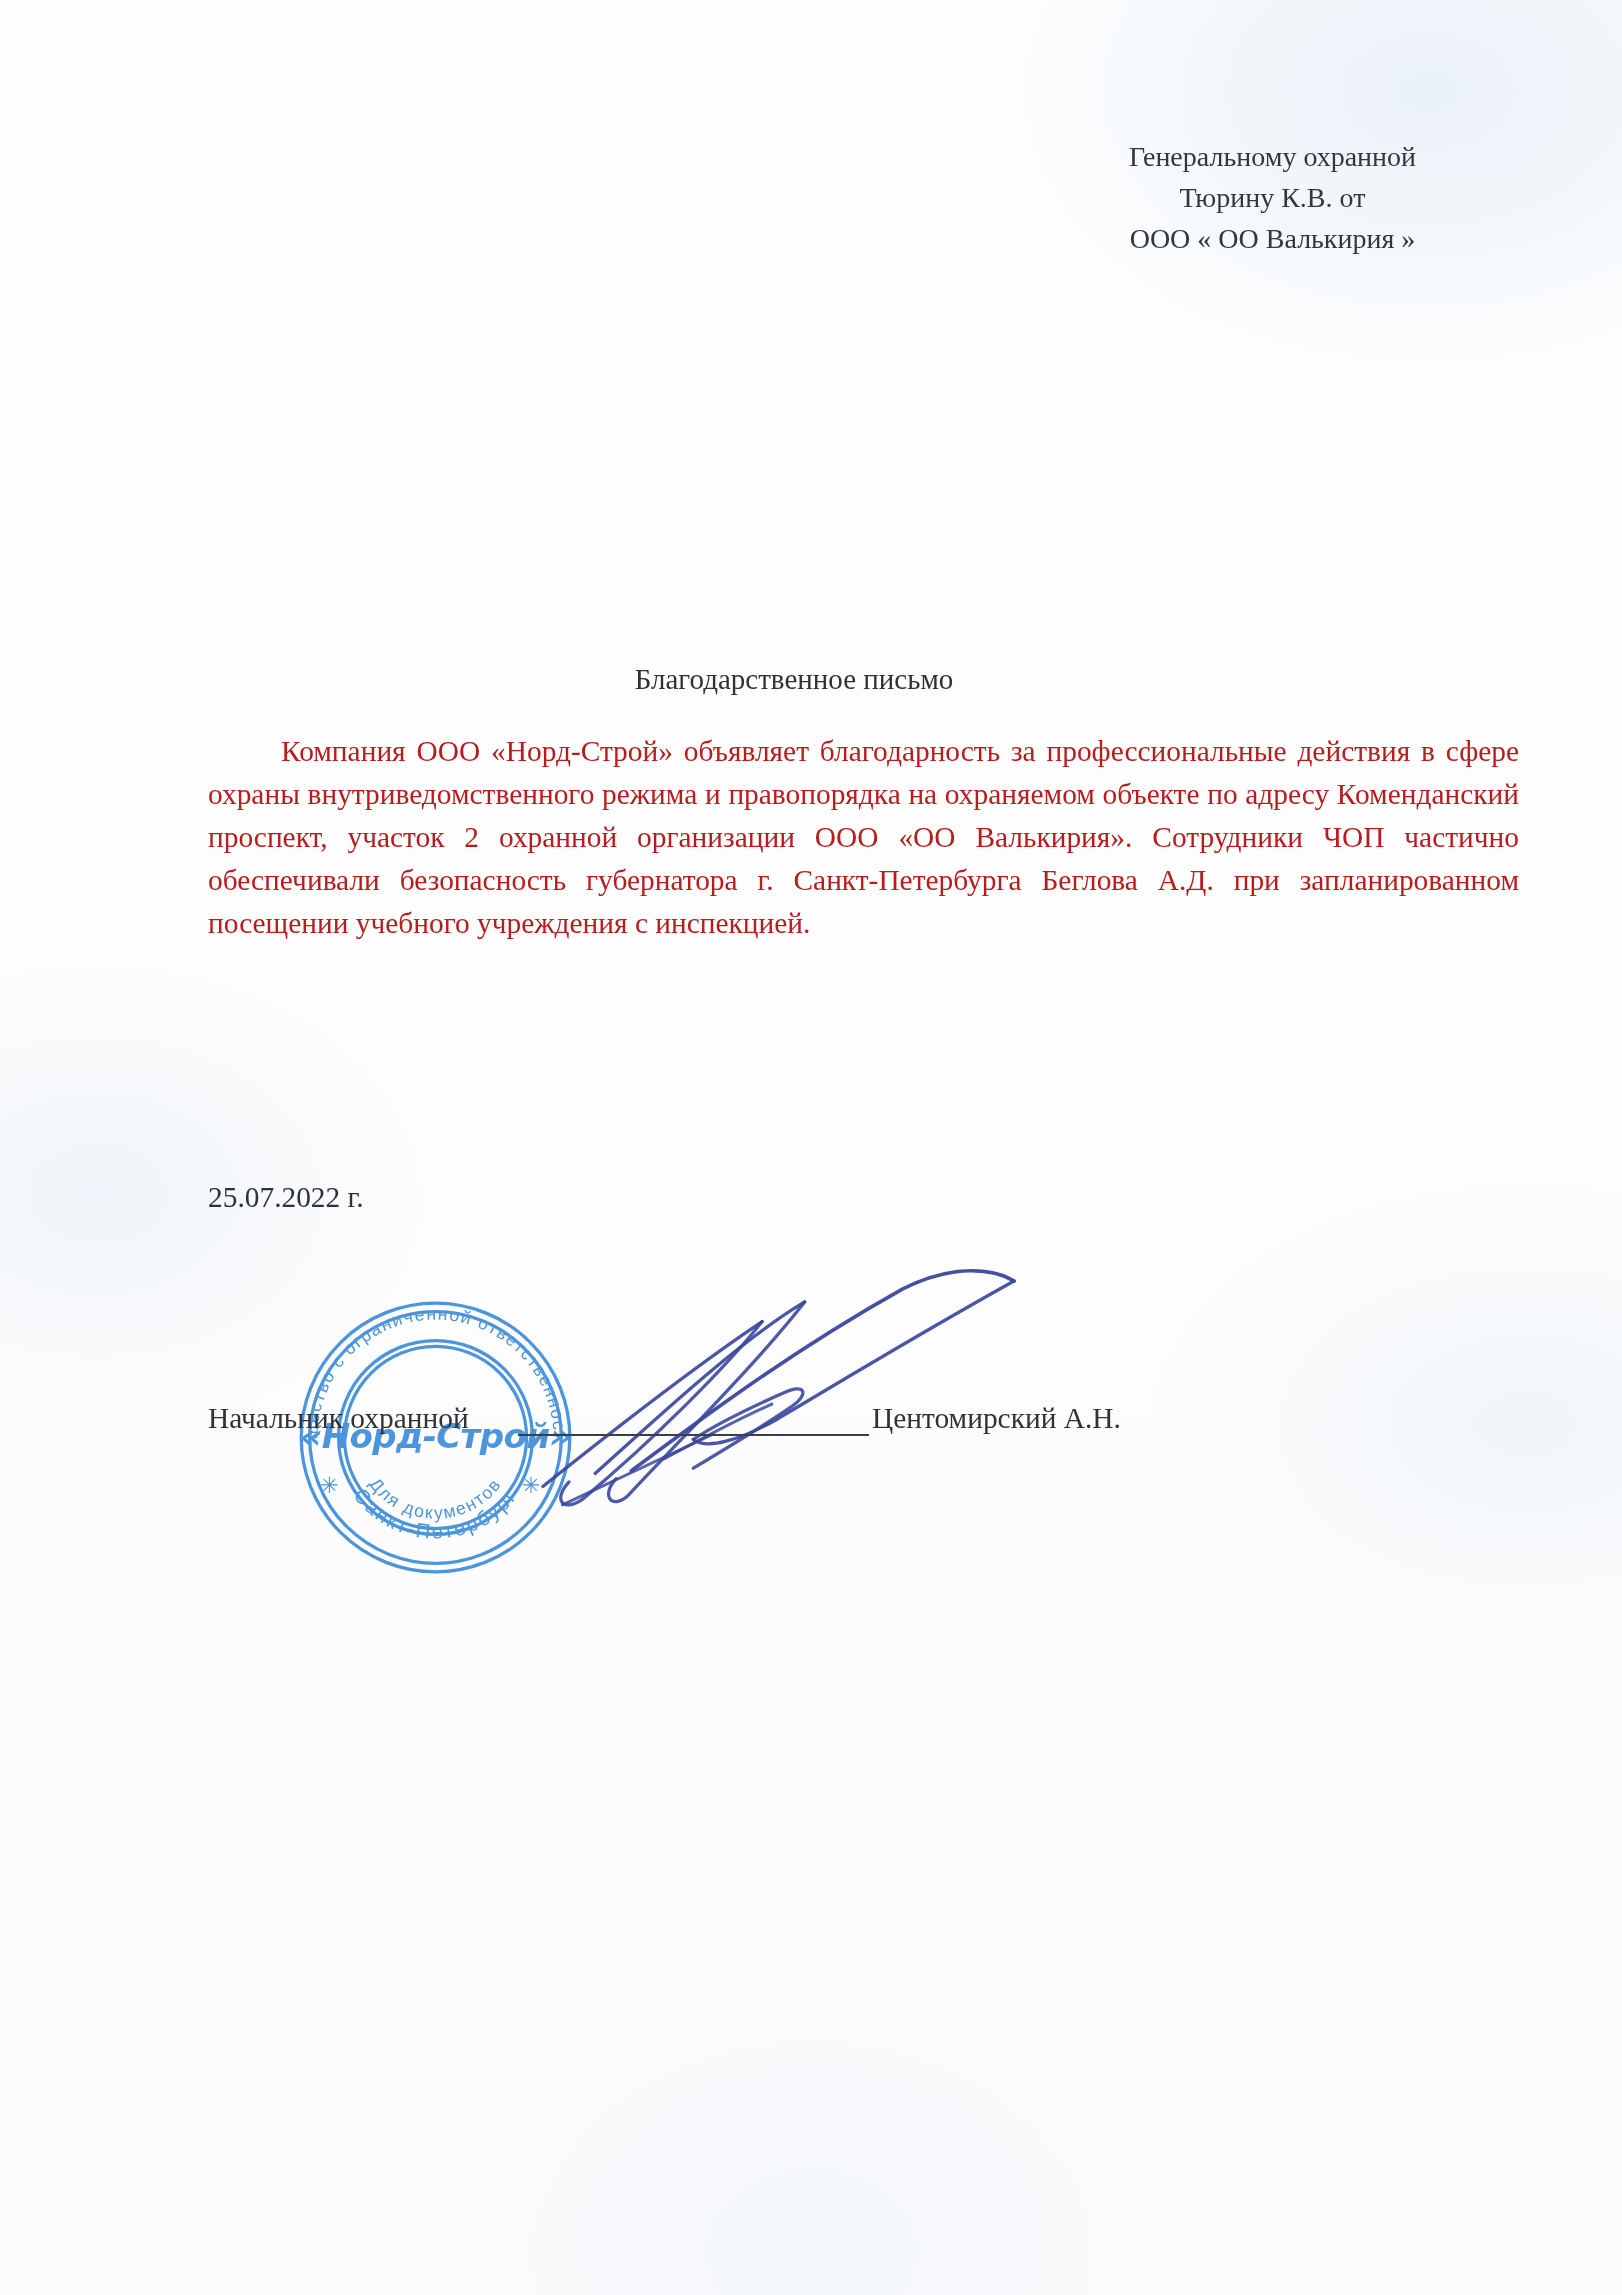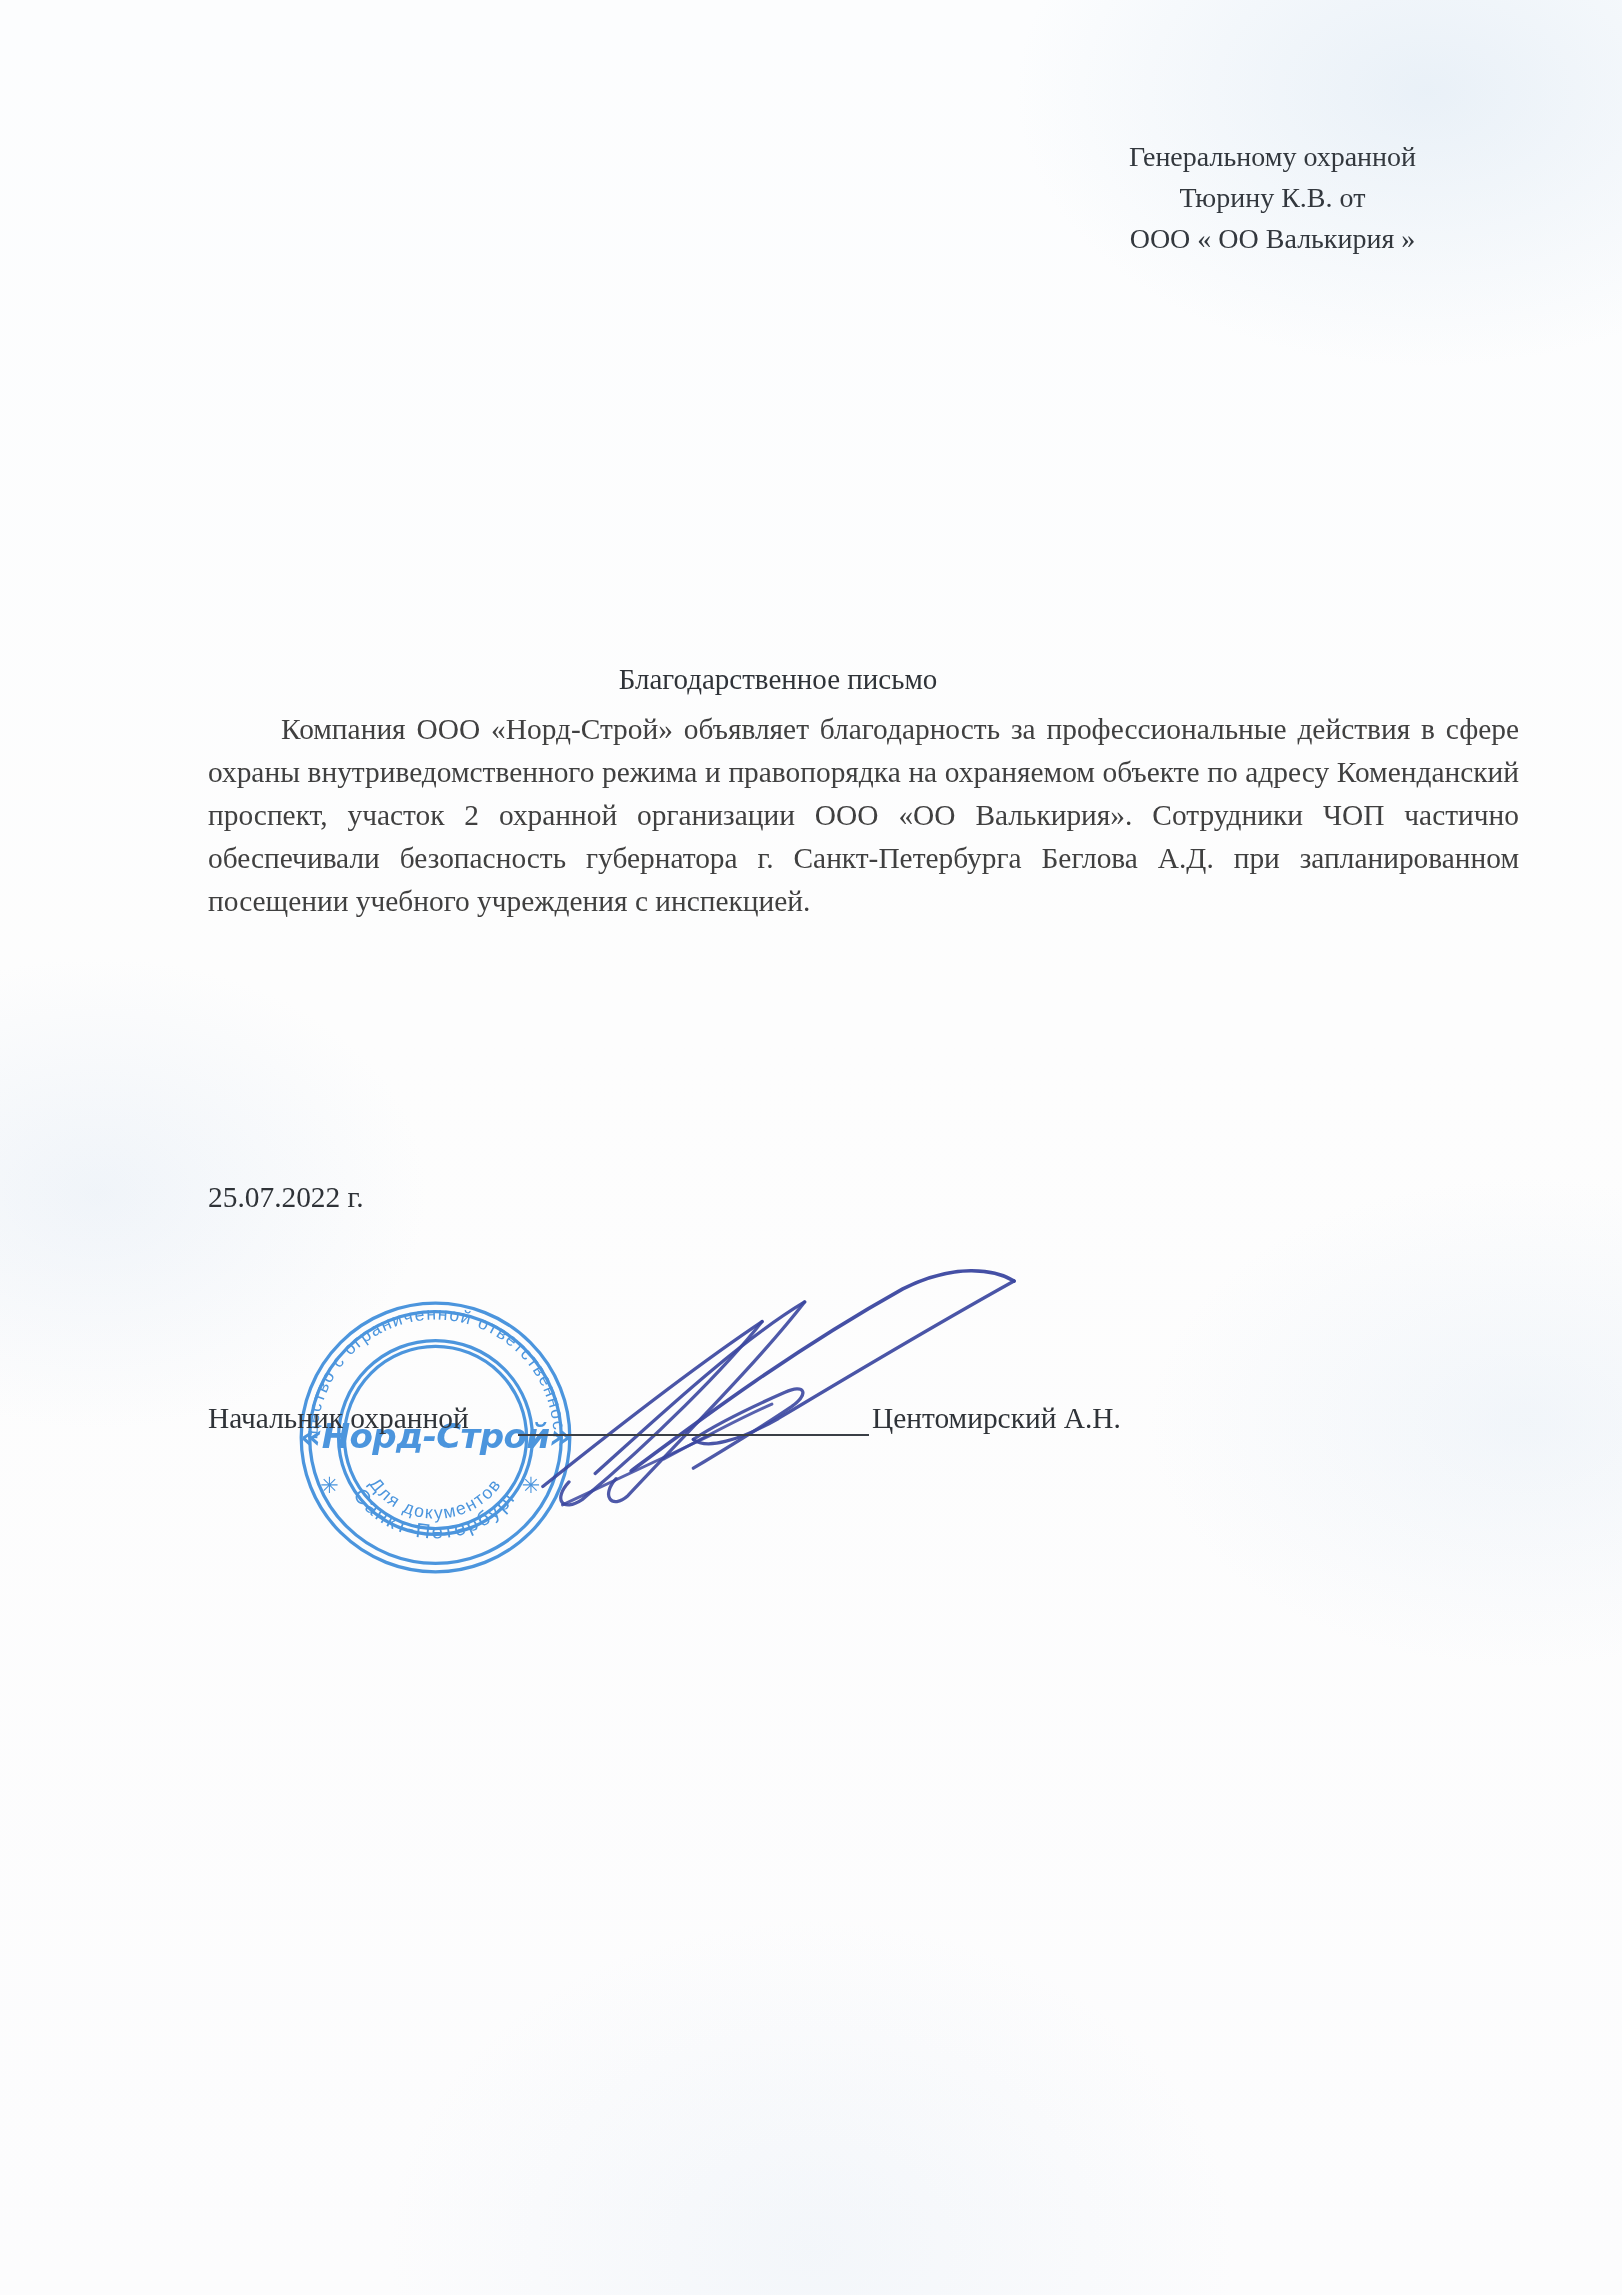--- a/index.html
+++ b/index.html
@@ -42,42 +42,42 @@
     text-align: center;
     font-size: 28px;
     line-height: 41px;
     color: #33383e;
   }
   .addressee div { white-space: nowrap; }
 
   
   .doc-title {
     position: absolute;
-    left: 208px;
+    left: 224px;
     top: 661px;
     width: 1310px;
     text-align: center;
     font-size: 29px;
     line-height: 37px;
     color: #2f3338;
     text-indent: -170px;
   }
 
   
   .body-text {
     position: absolute;
     left: 208px;
-    top: 708px;
+    top: 730px;
     width: 1311px;
     font-size: 29.4px;
     line-height: 43px;
     text-align: justify;
     text-align-last: left;
     text-indent: 73px;
-    color: #404040;
+    color: #b91c1c;
     hyphens: none;
   }
 
   
   .doc-date {
     position: absolute;
     left: 208px;
     top: 1178px;
     font-size: 29.4px;
     line-height: 38px;

